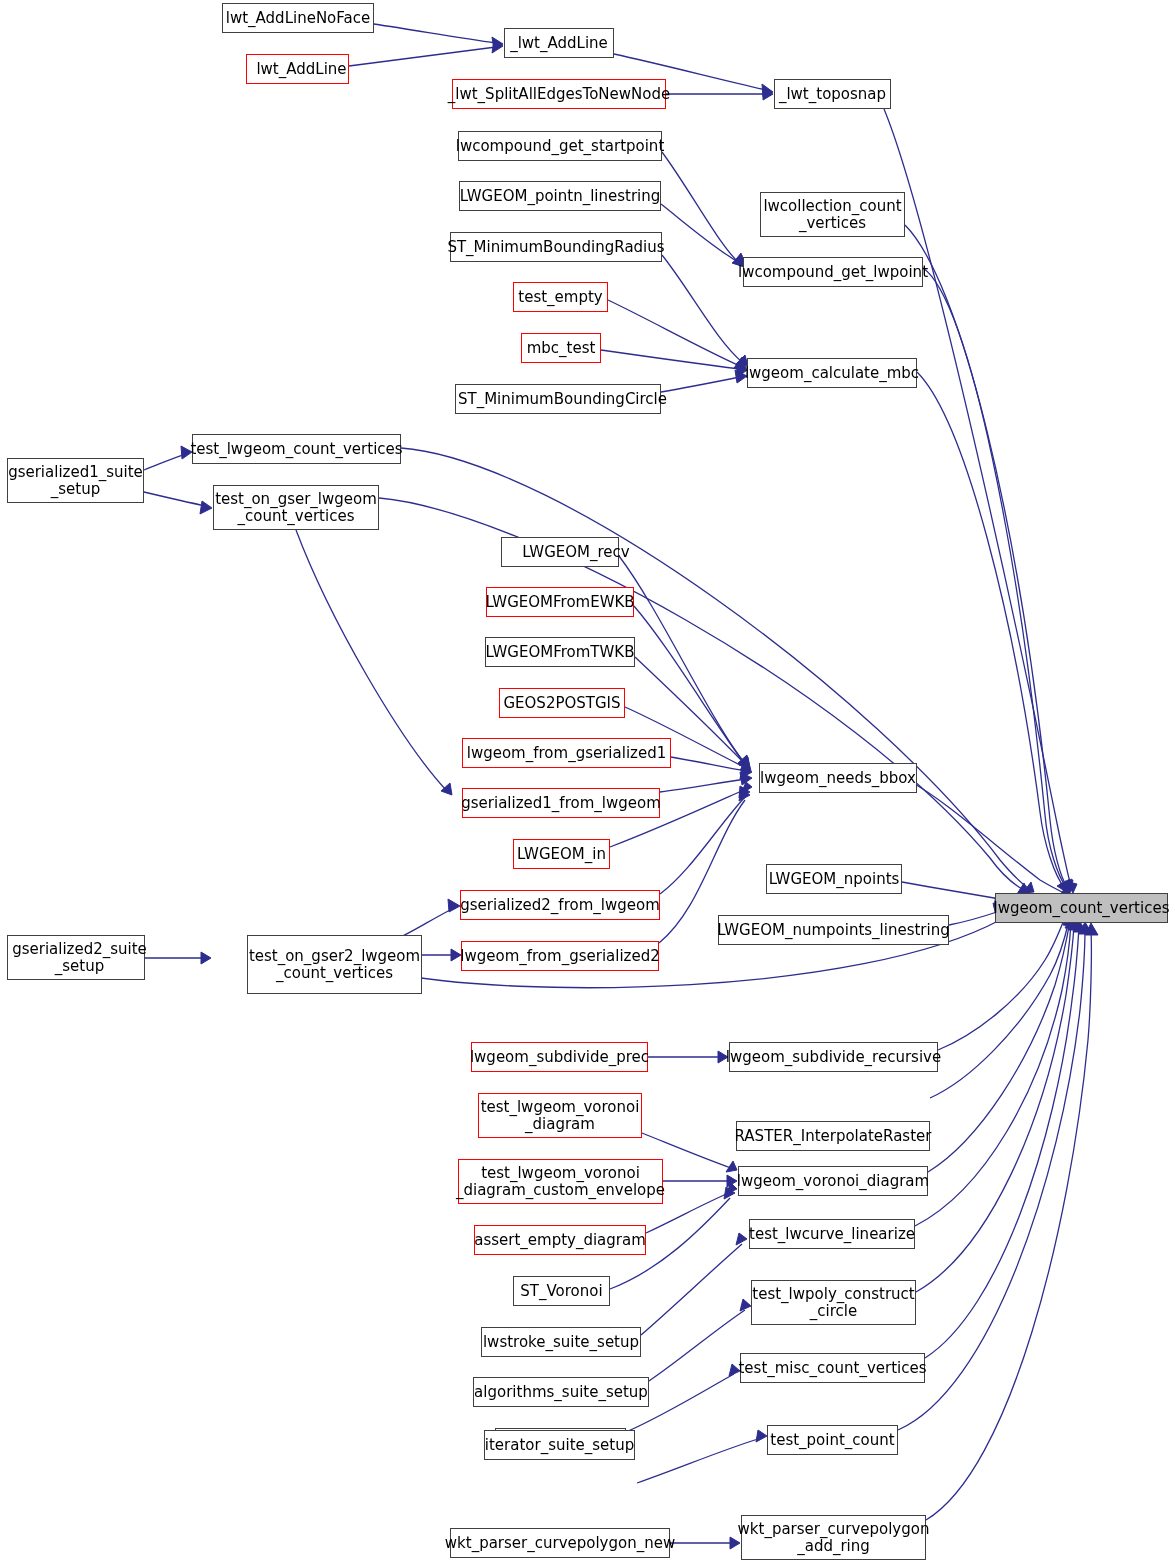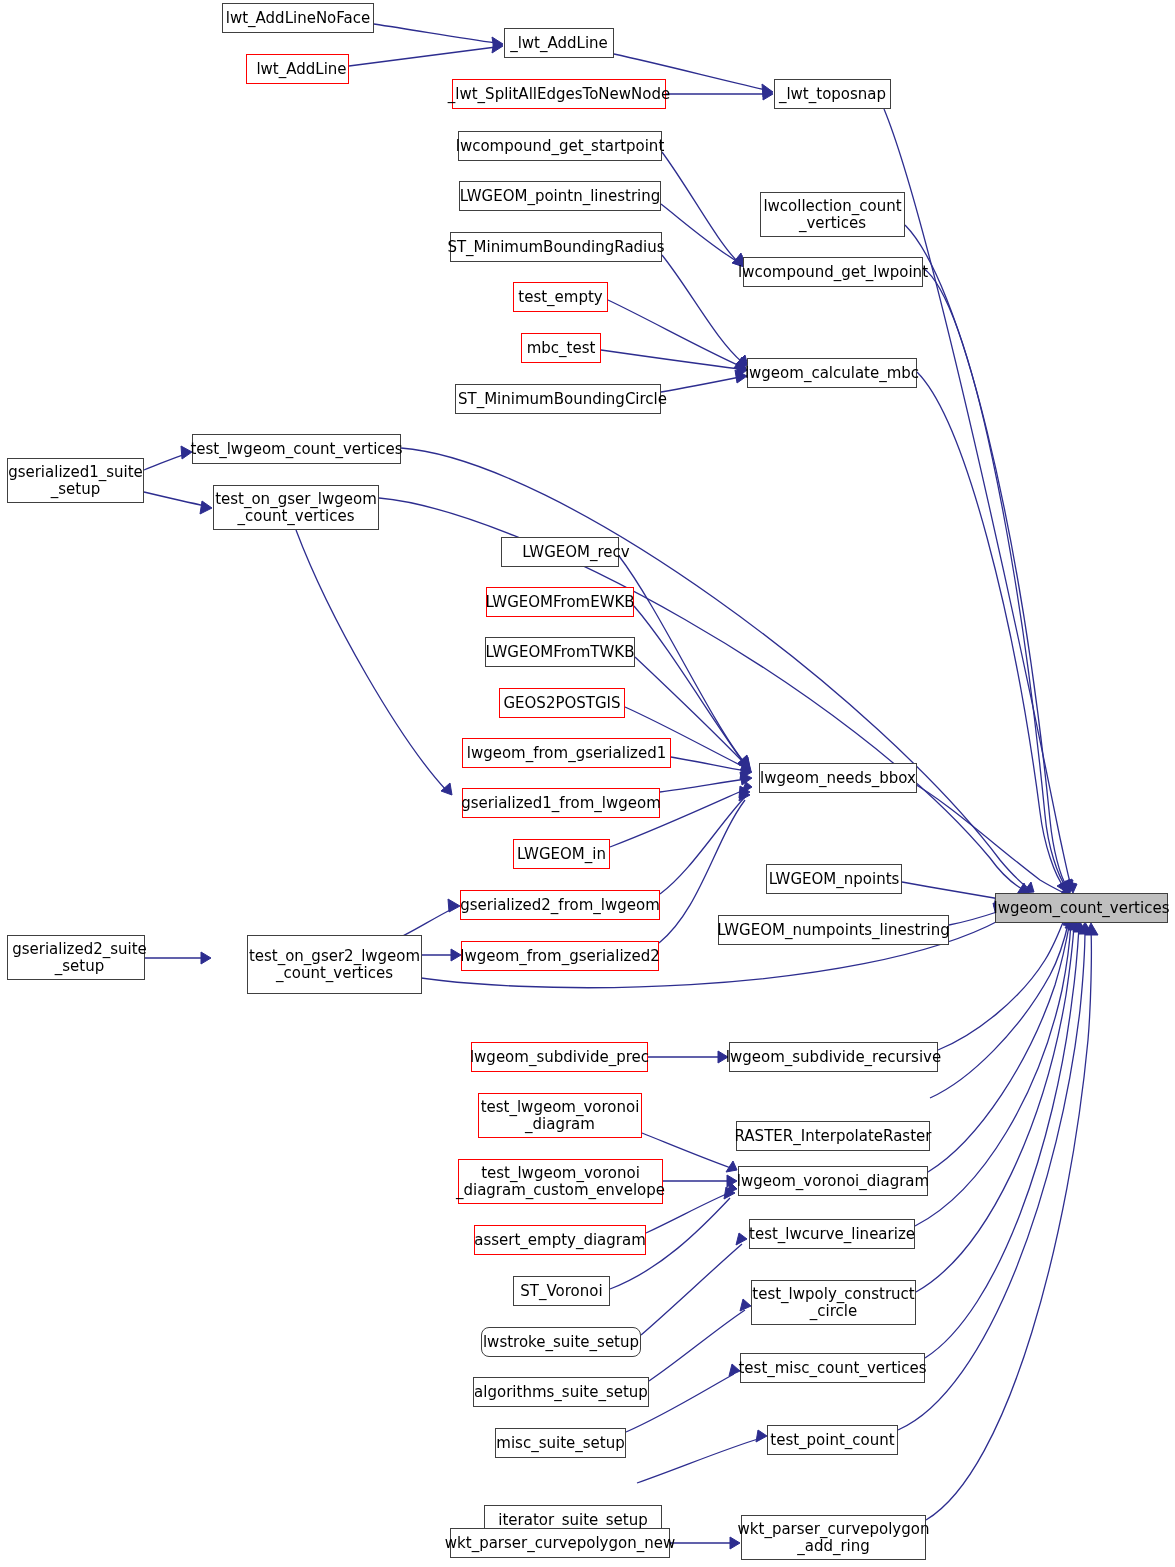--- a/index.html
+++ b/index.html
@@ -203,23 +203,23 @@
       <div class="node red" style="left: 478px; top: 1093px; width: 164px; height: 45px;">test_lwgeom_voronoi
 _diagram</div>
       <div class="node red" style="left: 458px; top: 1159px; width: 205px; height: 45px;">test_lwgeom_voronoi
 _diagram_custom_envelope</div>
       <div class="node" style="left: 738px; top: 1166px; width: 190px; height: 30px;">lwgeom_voronoi_diagram</div>
       <div class="node red" style="left: 474px; top: 1225px; width: 172px; height: 30px;">assert_empty_diagram</div>
       <div class="node" style="left: 749px; top: 1219px; width: 166px; height: 30px;">test_lwcurve_linearize</div>
       <div class="node" style="left: 513px; top: 1276px; width: 97px; height: 30px;">ST_Voronoi</div>
       <div class="node" style="left: 751px; top: 1280px; width: 165px; height: 45px;">test_lwpoly_construct
 _circle</div>
-      <div class="node" style="left: 481px; top: 1327px; width: 160px; height: 30px; border-radius: 8px;">lwstroke_suite_setup</div>
+      <div class="node" style="left: 481px; top: 1327px; width: 160px; height: 30px;">lwstroke_suite_setup</div>
       <div class="node" style="left: 473px; top: 1377px; width: 176px; height: 30px;">algorithms_suite_setup</div>
       <div class="node" style="left: 740px; top: 1353px; width: 185px; height: 30px;">test_misc_count_vertices</div>
       <div class="node" style="left: 495px; top: 1428px; width: 131px; height: 30px;">misc_suite_setup</div>
       <div class="node" style="left: 767px; top: 1425px; width: 131px; height: 30px;">test_point_count</div>
-      <div class="node" style="left: 484px; top: 1505px; width: 178px; height: 30px;">iterator_suite_setup</div>
+      <div class="node" style="left: 484px; top: 1430px; width: 151px; height: 30px;">iterator_suite_setup</div>
       <div class="node" style="left: 450px; top: 1528px; width: 220px; height: 30px;">wkt_parser_curvepolygon_new</div>
       <div class="node" style="left: 741px; top: 1515px; width: 185px; height: 45px;">wkt_parser_curvepolygon
 _add_ring</div>
     </div>
 </div>
 
 </body></html>

